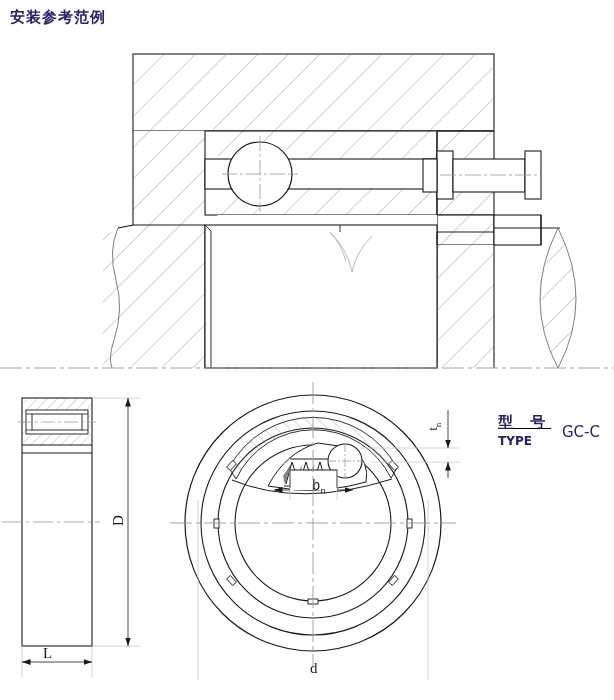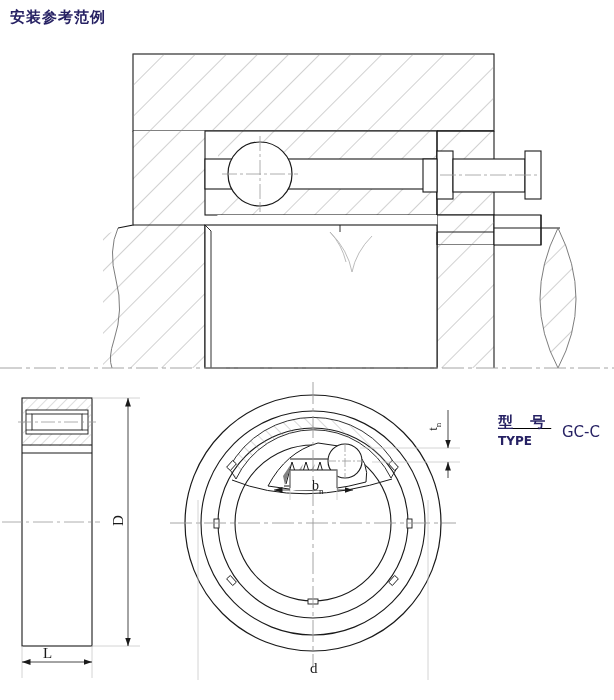--- a/index.html
+++ b/index.html
@@ -16,21 +16,21 @@
     letter-spacing:1px;white-space:nowrap;
   }
   .label{
     position:absolute;
     font-family:"Liberation Serif", serif;
     color:#1a1a1a;white-space:nowrap;
   }
   .lbl-D{left:113px;top:512px;font-size:15px;transform:rotate(-90deg);transform-origin:center;}
   .lbl-L{left:43px;top:645px;font-size:15px;}
   .lbl-d{left:310px;top:660px;font-size:15px;}
-  .lbl-bn{left:312px;top:478px;font-size:14px;}
+  .lbl-bn{left:312px;top:478px;font-size:14px;font-family:Liberation Mono, monospace;}
   .lbl-bn sub, .lbl-tn sub{font-size:9px;}
   .lbl-tn{left:430px;top:418px;font-size:13px;transform:rotate(-90deg);transform-origin:center;}
   .type-block{position:absolute;left:498px;top:414px;text-decoration:underline;}
   .type-cn{
     font-family:"DejaVu Sans","Liberation Sans",sans-serif;
     font-weight:bold;font-size:15px;color:#262163;letter-spacing:6px;
     display:block;line-height:17px;
   }
   .type-en{
     font-family:"DejaVu Sans","Liberation Sans",sans-serif;

